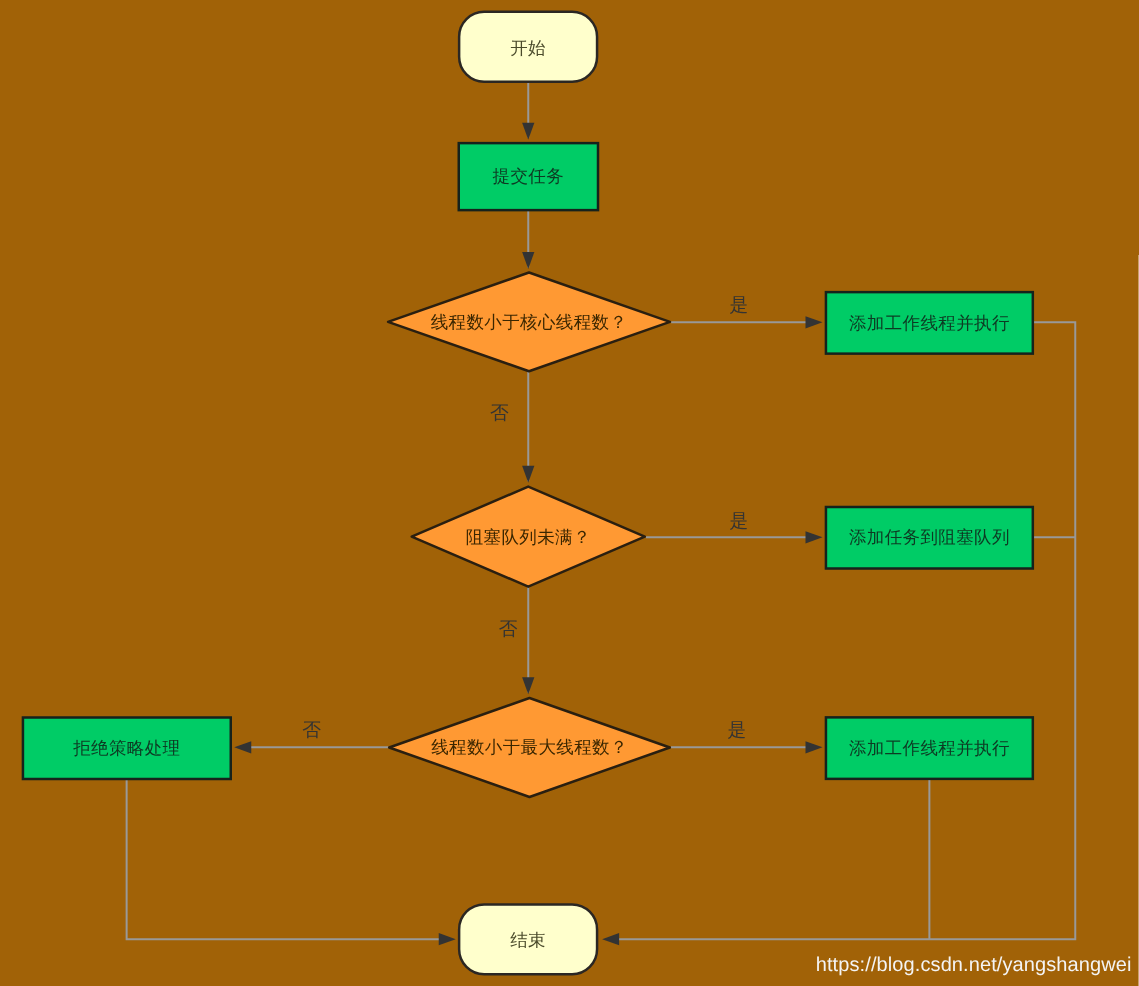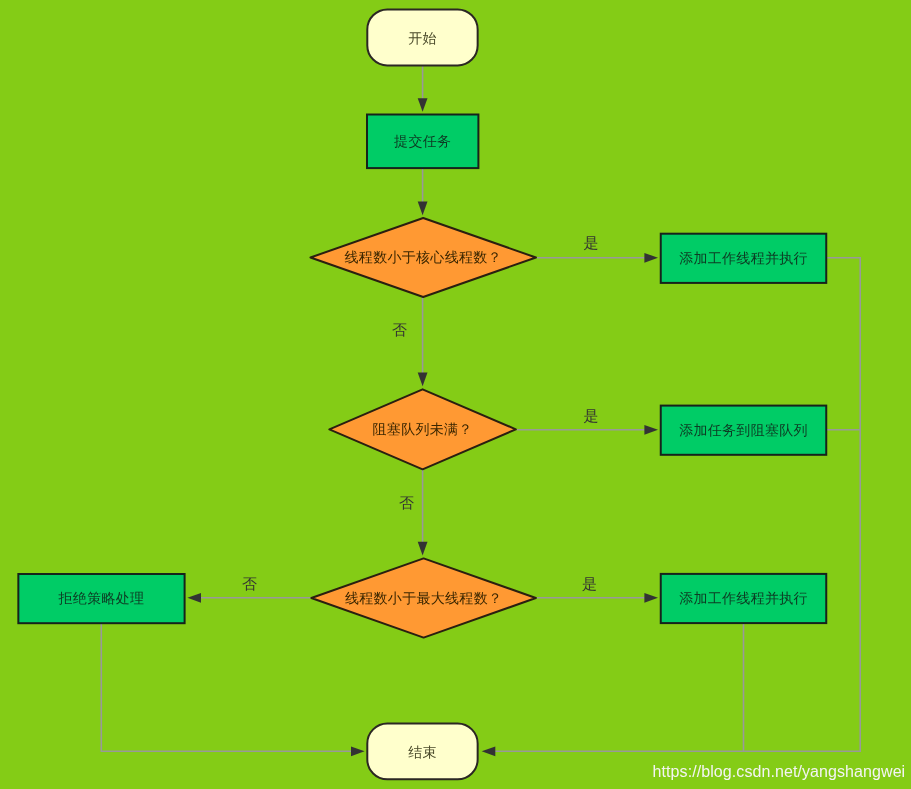--- a/index.html
+++ b/index.html
@@ -1,20 +1,20 @@
 <!DOCTYPE html>
 <html><head>
 <meta charset="utf-8">
 <title>Thread pool flowchart</title>
 <style>
   html,body{margin:0;padding:0;background:#ffffff;}
   body{width:911px;height:789px;overflow:hidden;
        font-family:"Liberation Sans","DejaVu Sans",sans-serif;
        -webkit-font-smoothing:antialiased;}
-  #canvas{position:relative;width:911px;height:789px;background:#84cc16;}
+  #canvas{position:relative;width:911px;height:789px;background:#a16207;}
   svg#chart{display:block;width:911px;height:789px;}
   .node-label{font-family:"Liberation Sans","DejaVu Sans",sans-serif;
               text-anchor:middle;dominant-baseline:middle;letter-spacing:0.3px;}
   .edge-label{font-family:"Liberation Sans","DejaVu Sans",sans-serif;
               font-size:15px;text-anchor:middle;dominant-baseline:middle;}
   .edge-path{fill:none;stroke-width:1.6px;}
   .shape{stroke-width:2px;}
   .decision{stroke-linejoin:round;}
   .watermark{font-family:"Liberation Sans","DejaVu Sans",sans-serif;font-size:16px;letter-spacing:0.08px;}
 </style>

